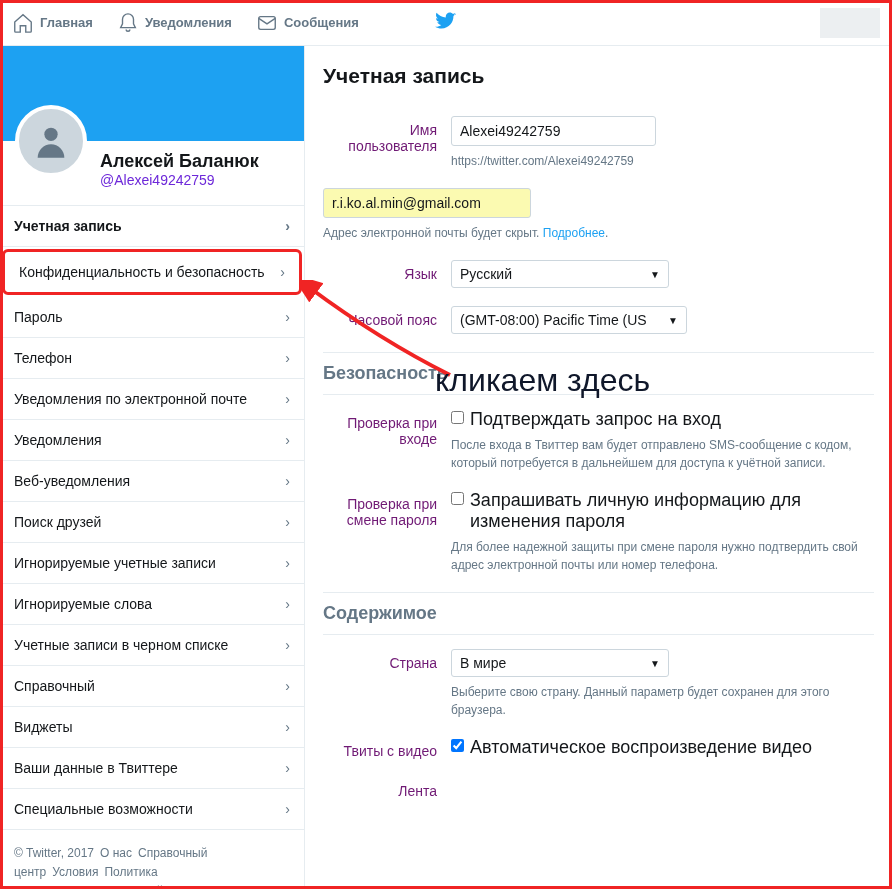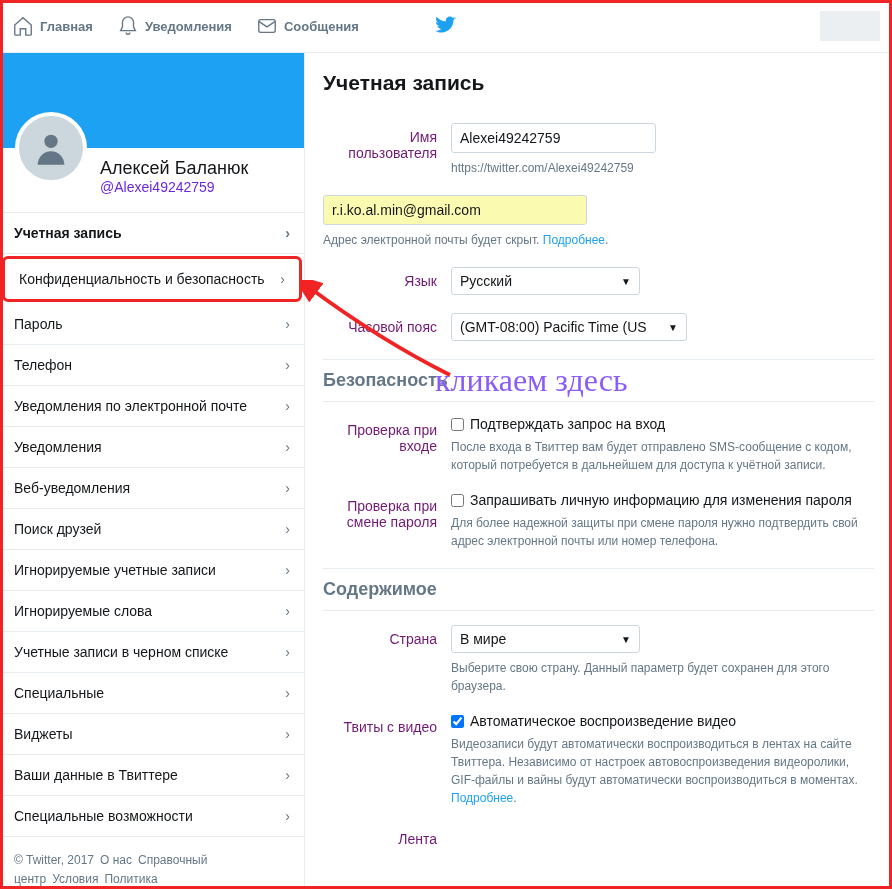--- a/index.html
+++ b/index.html
@@ -14,21 +14,21 @@
     position: relative;
   }
   .outer-border {
     position: absolute;
     top: 0; left: 0; right: 0; bottom: 0;
     border: 3px solid #f02424;
     pointer-events: none;
     z-index: 100;
   }
   .topbar {
-    height: 53px;
+    height: 46px;
     border-bottom: 1px solid #e6ecf0;
     display: flex;
     align-items: center;
     padding: 0 12px;
     position: relative;
   }
   .topnav { display: flex; align-items: center; gap: 24px; }
   .topnav-item {
     display: flex; align-items: center; gap: 6px;
     color: #657786; font-size: 13px; font-weight: bold; cursor: pointer;
@@ -55,21 +55,21 @@
     width: 72px; height: 72px; border-radius: 50%;
     background: #ccd6dd; border: 4px solid #fff;
     display: flex; align-items: center; justify-content: center;
   }
   .avatar svg { width: 40px; height: 40px; fill: #657786; }
   .profile-name-block {
     padding: 10px 12px 12px 100px;
     border-bottom: 1px solid #e6ecf0;
     height: 65px;
   }
-  .profile-name { font-size: 18px; font-weight: normal; color: #14171a; }
+  .profile-name { font-size: 18px; font-weight: bold; color: #14171a; }
   .profile-handle { font-size: 14px; color: #6d28d9; }
   .nav-list { }
   .nav-item {
     display: flex; align-items: center; justify-content: space-between;
     padding: 12px 14px; border-bottom: 1px solid #e6ecf0;
     font-size: 14px; color: #14171a; cursor: pointer;
     background: #fff;
   }
   .nav-item.bold { font-weight: bold; }
   .nav-item .chev { color: #657786; font-size: 14px; }
@@ -104,45 +104,45 @@
     padding-right: 14px; padding-top: 6px;
     font-size: 14px; color: #701a75;
   }
   .field-body { flex: 1; }
   .text-input {
     width: 205px; padding: 6px 8px;
     border: 1px solid #ccd6dd; border-radius: 3px;
     font-size: 14px; font-family: inherit;
     background: #fff; color: #14171a;
   }
-  .text-input.yellow { background: #fbfab1; width: 264px; }
+  .text-input.yellow { background: #fbfab1; width: 208px; }
   .select {
-    width: 189px; padding: 5px 8px;
+    width: 218px; padding: 5px 8px;
     border: 1px solid #ccd6dd; border-radius: 3px;
     font-size: 14px; background: #fff; position: relative;
     display: flex; align-items: center; justify-content: space-between;
     cursor: pointer;
   }
   .select.wide { width: 236px; }
   .select .tri { font-size: 10px; color: #14171a; }
   .help-text {
     font-size: 12px; color: #657786; margin-top: 6px; line-height: 1.5;
   }
   .help-text a { color: #1da1f2; text-decoration: none; cursor: pointer; }
   .check-row { display: flex; align-items: flex-start; gap: 6px; }
   .check-row input[type=checkbox] {
     width: 13px; height: 13px; margin-top: 2px; cursor: pointer;
   }
-  .check-label { font-size: 14px; }
+  .check-label { font-size: 18px; }
   .annotation {
     position: absolute;
     left: 435px; top: 362px;
-    color: #8b5cf6;
+    color: #0f172a;
     font-size: 32px;
-    font-family: Liberation Serif, serif;
+    font-family: Liberation Sans, sans-serif;
     z-index: 50;
     pointer-events: none;
   }
   .arrow {
     position: absolute;
     left: 300px; top: 280px;
     z-index: 49; pointer-events: none;
   }
 </style>
 </head>
@@ -236,21 +236,21 @@
         </div>
         <div class="nav-item">
           <span>Игнорируемые слова</span>
           <span class="chev">›</span>
         </div>
         <div class="nav-item">
           <span>Учетные записи в черном списке</span>
           <span class="chev">›</span>
         </div>
         <div class="nav-item">
-          <span>Специальные</span>
+          <span>Справочный</span>
           <span class="chev">›</span>
         </div>
         <div class="nav-item">
           <span>Виджеты</span>
           <span class="chev">›</span>
         </div>
         <div class="nav-item">
           <span>Ваши данные в Твиттере</span>
           <span class="chev">›</span>
         </div>
@@ -339,24 +339,20 @@
         <div class="help-text">Выберите свою страну. Данный параметр будет сохранен для этого браузера.</div>
       </div>
     </div>
 
     <div class="field-row">
       <div class="field-label">Твиты с видео</div>
       <div class="field-body">
         <div class="check-row">
           <input type="checkbox" checked="" style="">
           <span class="check-label">Автоматическое воспроизведение видео</span>
-        </div>
-        <div class="help-text">
-          <span>Видеозаписи будут автоматически воспроизводиться в лентах на сайте Твиттера. Независимо от настроек автовоспроизведения видеоролики, GIF-файлы и вайны будут автоматически воспроизводиться в моментах.</span>
-          <a>Подробнее</a>.
         </div>
       </div>
     </div>
 
     <div class="field-row">
       <div class="field-label">Лента</div>
     </div>
 
   </div>
 </div>

